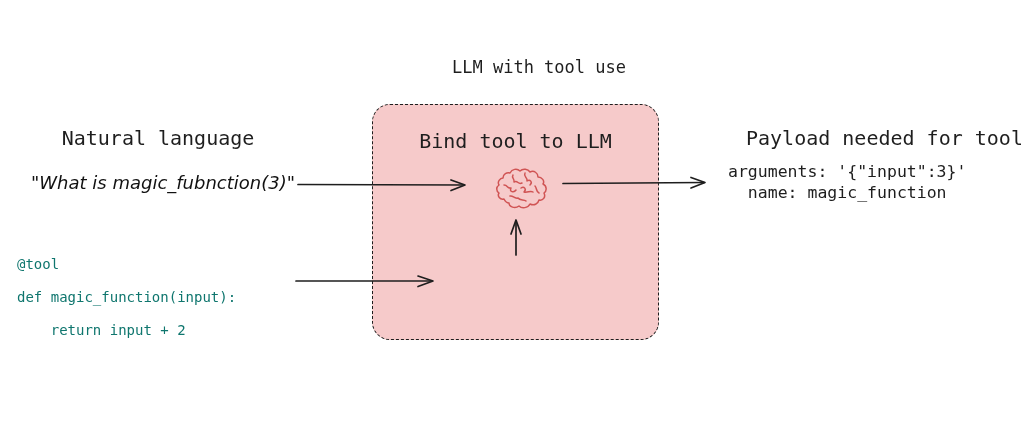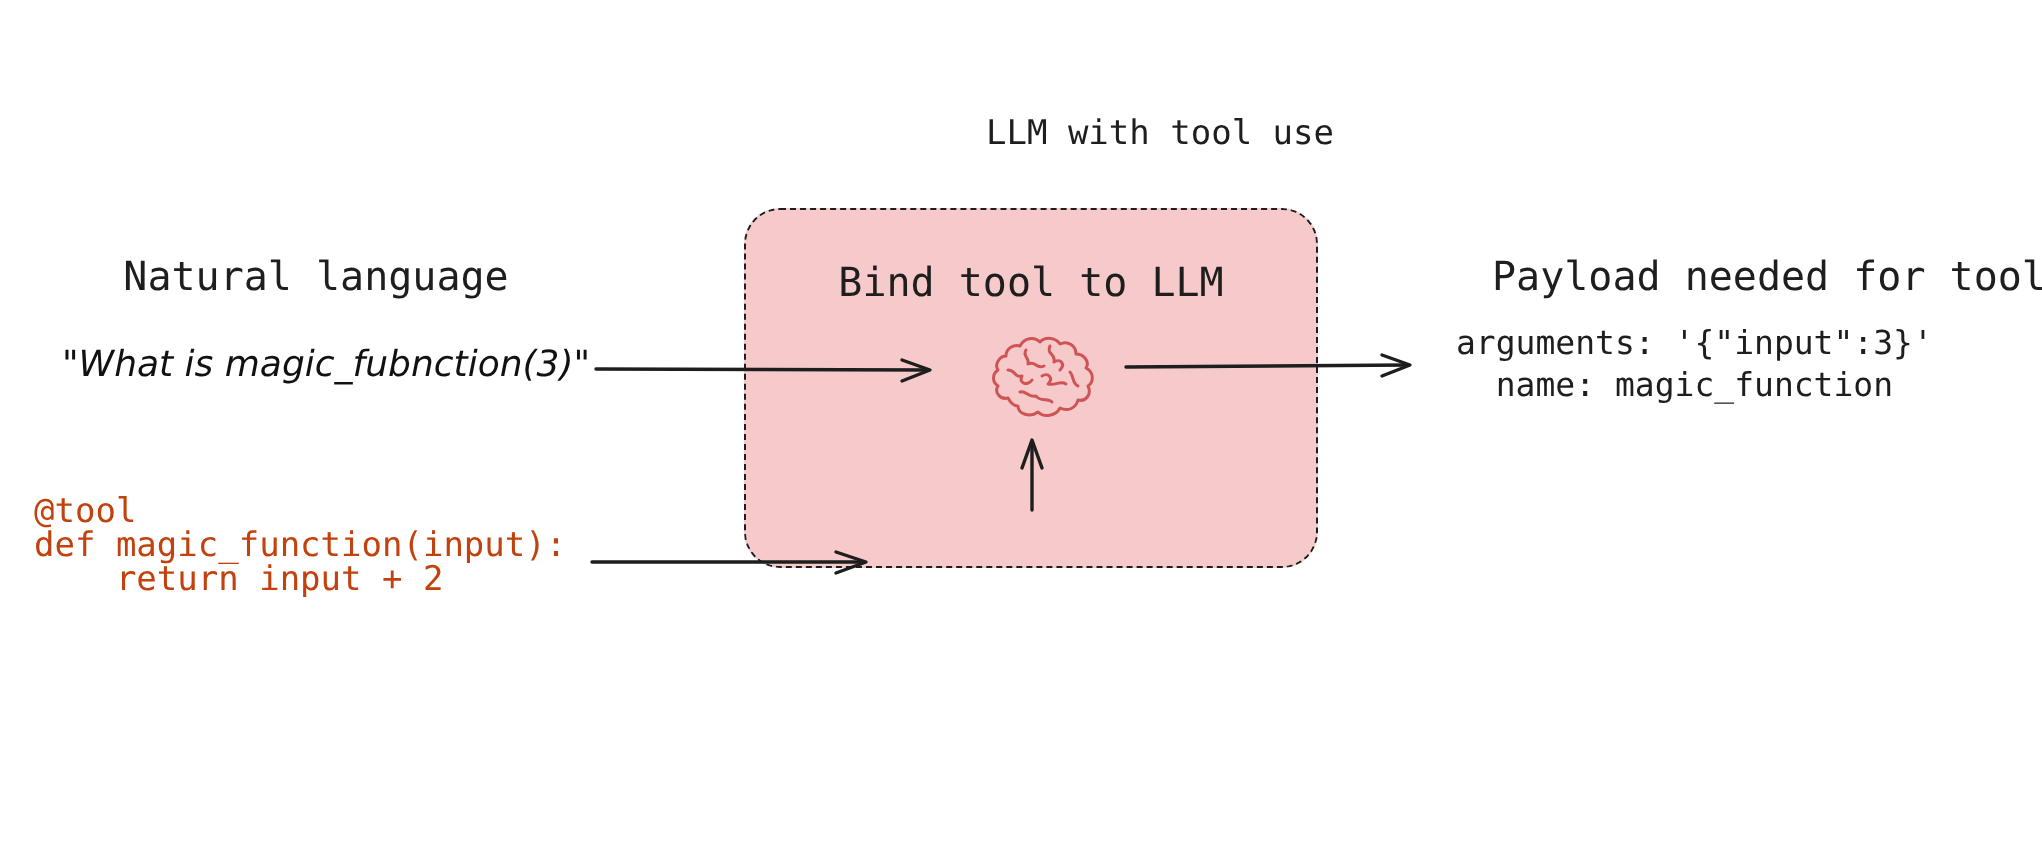--- a/index.html
+++ b/index.html
@@ -26,57 +26,57 @@
     font-family: "DejaVu Sans", sans-serif;
     font-style: italic;
     font-size: 18px;
     line-height: 24px;
     white-space: pre;
     color: #111111;
   }
   pre.code {
     margin: 0;
     font-family: "DejaVu Sans Mono", monospace;
-    font-size: 17px;
-    line-height: 17px;
+    font-size: 14px;
+    line-height: 33px;
     white-space: pre;
-    color: #c2410c;
+    color: #0f766e;
   }
   pre.payload {
     margin: 0;
     font-family: "DejaVu Sans Mono", monospace;
     font-size: 16.5px;
     line-height: 21px;
     white-space: pre;
     color: #1e1e1e;
   }
   .bind-box {
     position: absolute;
     left: 372px;
     top: 104px;
     width: 287px;
-    height: 180px;
+    height: 236px;
     background: #f6caca;
     border: 1.8px dashed #1e1e1e;
     border-radius: 18px;
     box-sizing: border-box;
   }
   .arrow-layer {
     position: absolute;
     left: 0; top: 0;
     width: 1021px; height: 424px;
     pointer-events: none;
   }
 </style>
 </head>
 <body>
 
 <div class="canvas">
 
-  <div class="abs mono title center" style="left:377px; top:56px; width:290px;text-align:right;">LLM with tool use</div>
+  <div class="abs mono title center" style="left:394px; top:56px; width:290px;">LLM with tool use</div>
 
   <div class="abs mono center" style="left:38px; top:127px; width:240px;">Natural language</div>
   <div class="abs hand" style="left:31px; top:171px;">"What is magic_fubnction(3)"</div>
 
   <pre class="abs code" style="left:17px; top:248px;">@tool
 def magic_function(input):
     return input + 2</pre>
 
   <div class="bind-box">
     <div class="abs mono center" style="left:0; top:25px; width:100%;">Bind tool to LLM</div>

